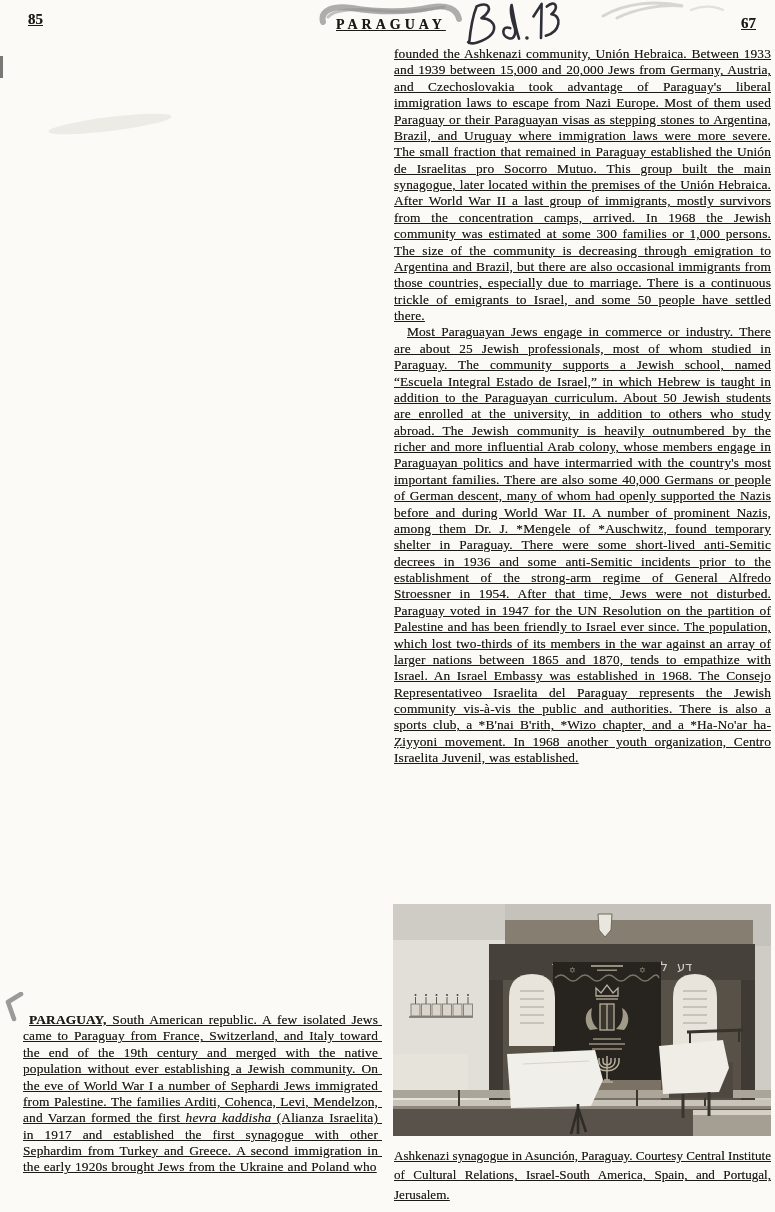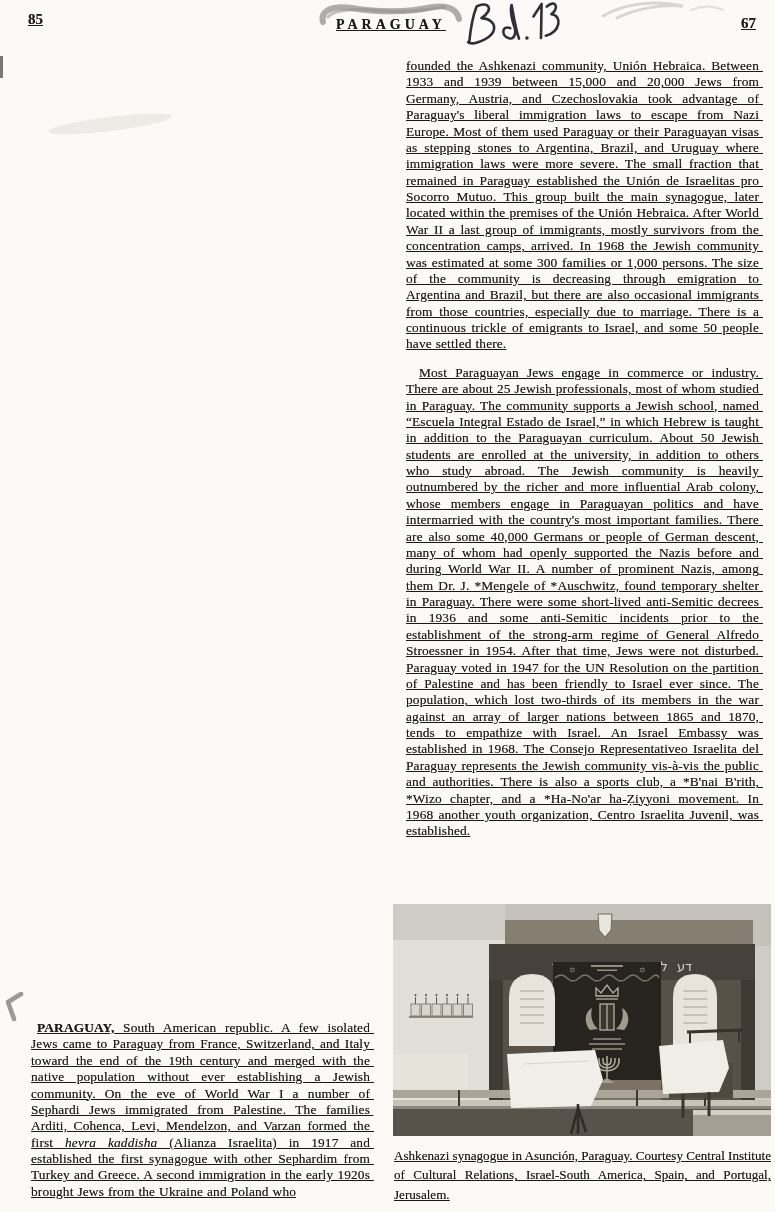--- a/index.html
+++ b/index.html
@@ -14,25 +14,25 @@
   #pn-left{left:28px;top:11px;}
   #pn-right{left:741px;top:15px;}
   #header-title{
     left:336px;top:17px;font-size:14px;font-weight:bold;letter-spacing:4px;text-align:center;
   }
   .col{
     text-align:justify;font-size:13.4px;line-height:16.38px;
     letter-spacing:.12px;word-spacing:.5px;
   }
   #col-right{left:394px;top:46px;width:377px;height:862px;overflow:hidden;}
-  #col-right p{margin:12px;}
+  #col-right p{margin:0;}
   #para-2{text-indent:13px;}
   #bibliography{text-indent:13px;font-size:12.7px;line-height:15.9px;margin-top:1px;}
   #col-left{left:15px;top:1004px;width:371px;height:208px;overflow:hidden;}
-  #col-left p{margin:16px;text-indent:6px;}
+  #col-left p{margin:8px;text-indent:6px;}
   #photo-figure{left:393px;top:904px;width:378px;height:232px;}
   #photo-caption{
     left:394px;top:1146px;width:377px;text-align:justify;
     font-size:13.1px;line-height:19.4px;
   }
   .mark{pointer-events:none;}
   #edge-tick{left:0;top:56px;width:3px;height:22px;background:#4c4c4c;opacity:.75;}
   b,i,span{white-space:pre-wrap;}
 </style>
 </head>

